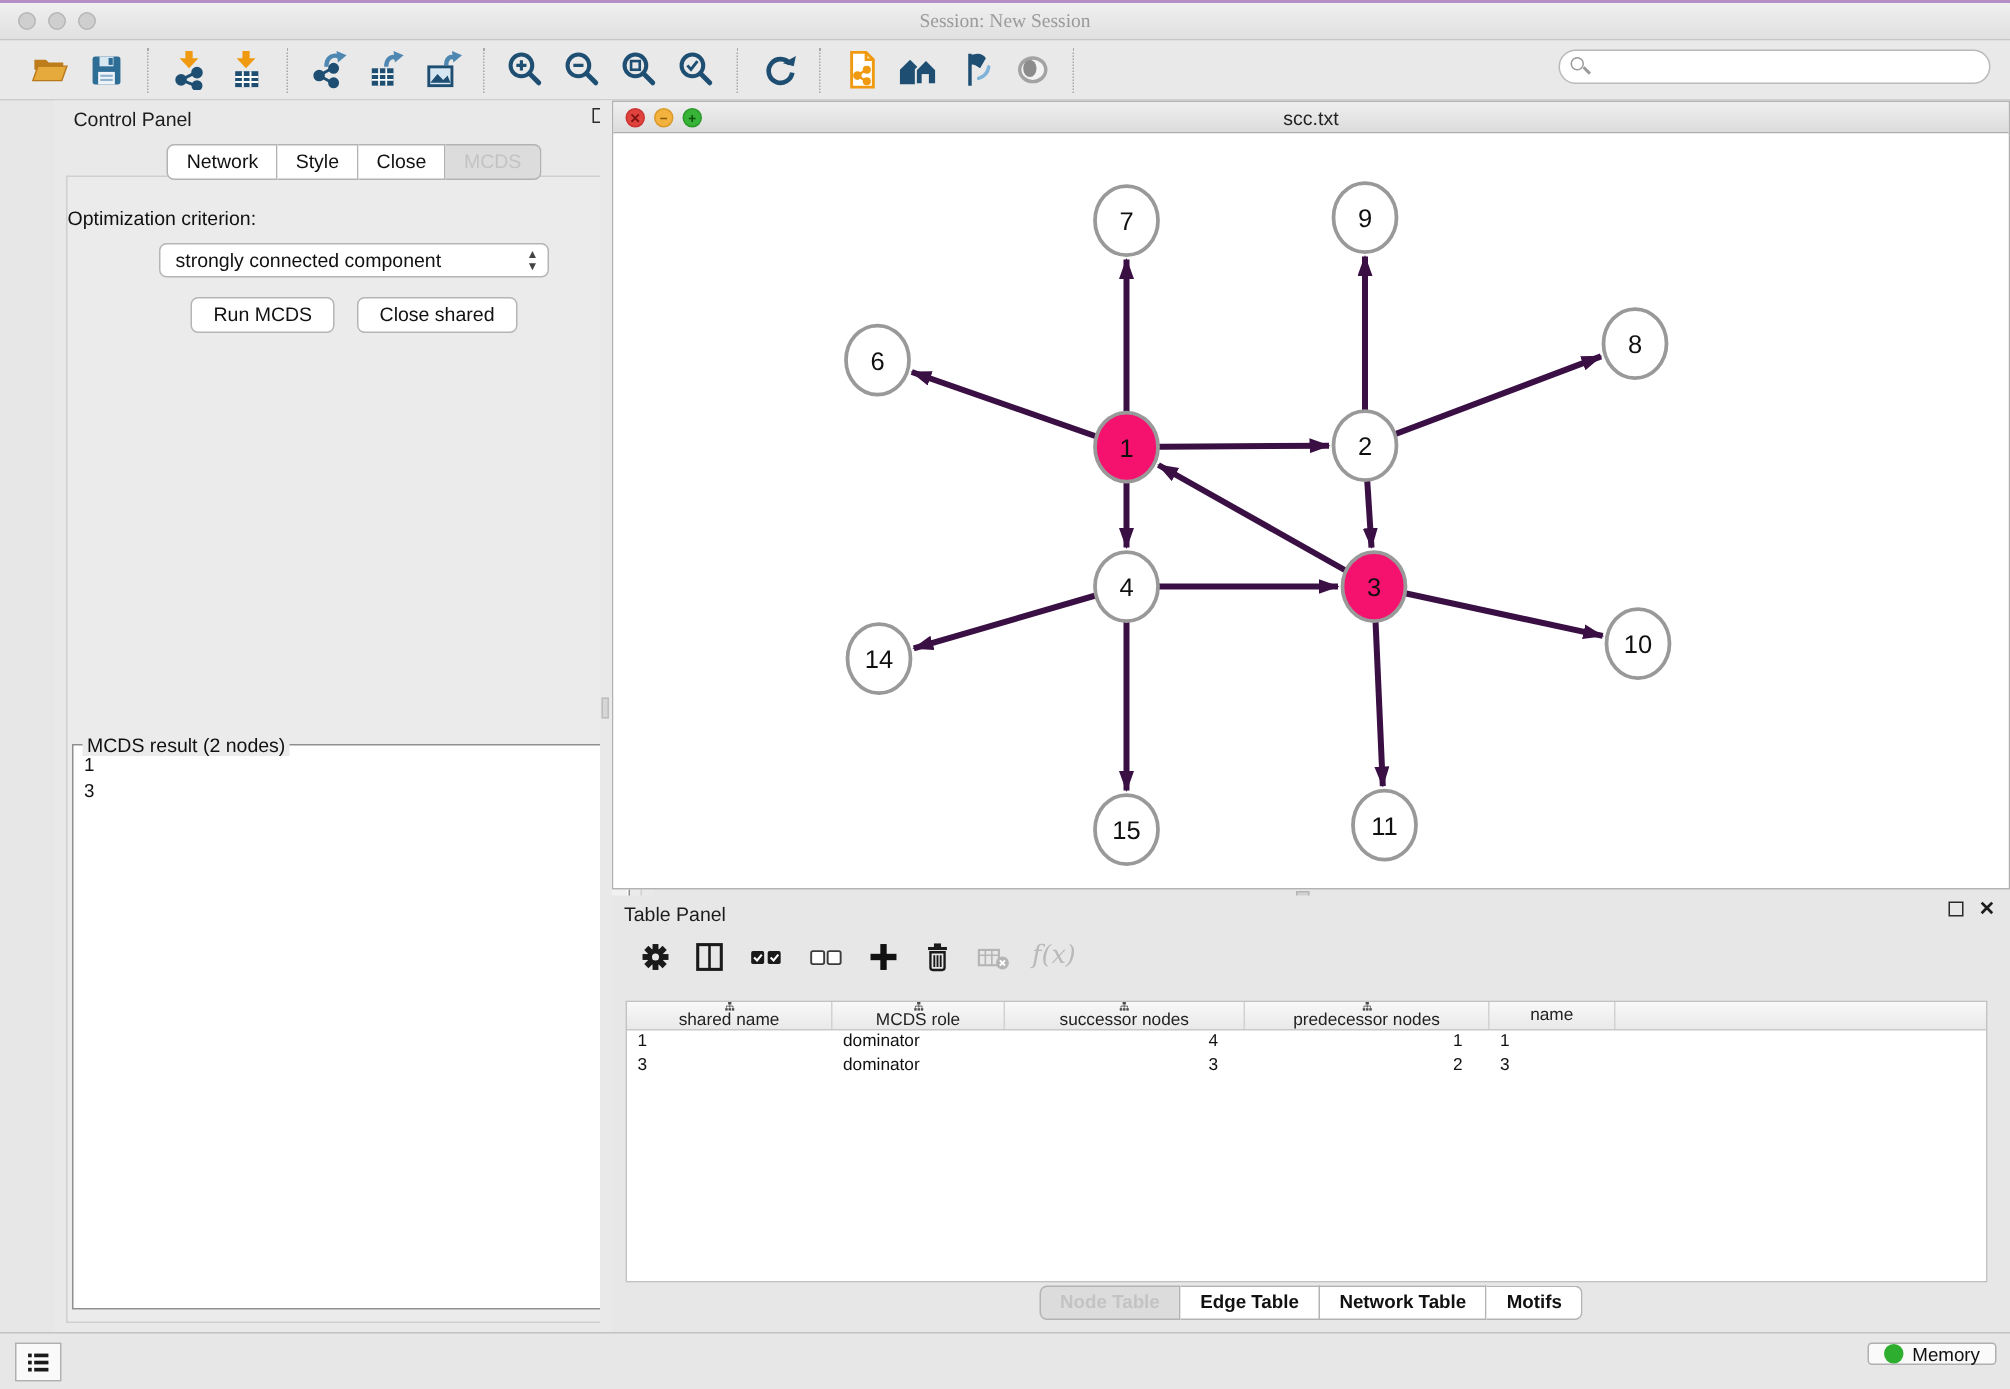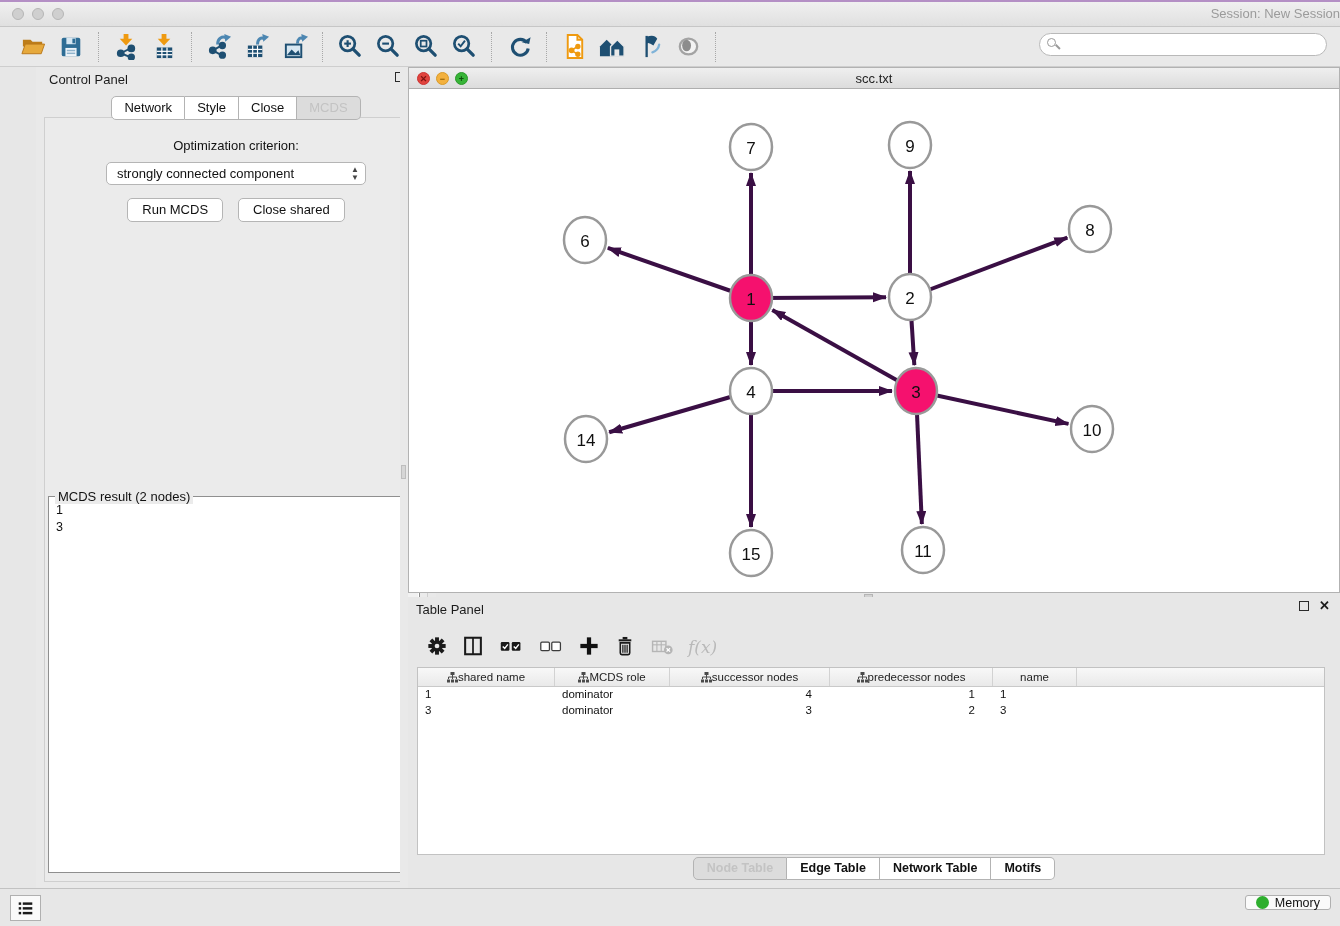--- a/index.html
+++ b/index.html
@@ -6,22 +6,22 @@
   html,body { width:1340px; height:926px; }
   body { font-family:"Liberation Sans", sans-serif; background:#e7e7e7; }
   .app { position:relative; width:1340px; height:926px; overflow:hidden; background:#e7e7e7; }
 
   
   .titlebar { position:absolute; top:0; left:0; right:0; height:27px;
     background:linear-gradient(#f1f1f1,#e0e0e0); border-bottom:1px solid #c6c6c6; }
   .titlebar .purple-edge { position:absolute; top:0; left:0; right:0; height:2px; background:#b48fc5; }
   .traffic { position:absolute; top:8px; left:12px; display:flex; gap:8px; }
   .traffic .dot { width:12px; height:12px; border-radius:50%; background:#cfcfcf; border:1px solid #b6b6b6; }
-  .titlebar .title { position:absolute; left:0; right:0; top:6px; text-align:right;
-    font-size:13px; color:#9b9b9b; }
+  .titlebar .title { position:absolute; left:0; right:0; top:6px; text-align:center;
+    font-size:13px; color:#9b9b9b;font-family:Liberation Serif, serif; }
 
   
   .toolbar { position:absolute; top:27px; left:0; right:0; height:40px; background:#e9e9e9;
     border-bottom:1px solid #cecece; display:flex; align-items:center; padding-left:6px; }
   .tb-group { display:flex; align-items:center; height:30px; padding:0 8px; border-right:1px dotted #a8a8a8; }
   .tb-group:last-of-type { border-right:none; }
   .tb-btn { width:38px; height:32px; display:flex; align-items:center; justify-content:center; cursor:pointer; }
   .search-wrap { position:absolute; right:13px; top:6px; }
   .search-wrap input { width:288px; height:23px; border:1px solid #b9b9b9; border-radius:12px;
     background:#fff; padding:0 8px 0 26px; font-size:12px; outline:none; }
@@ -37,21 +37,21 @@
   .float-ico { width:10px; height:10px; border:1.6px solid #2a2a2a; display:inline-block; }
   .close-ico { font-size:13px; font-weight:bold; color:#1c1c1c; line-height:10px; }
   .cp-tabs { position:absolute; top:29px; left:0; right:0; display:flex; justify-content:center; z-index:2; }
   .tab { padding:3px 12px 4px; font-size:13px; background:#fff; border:1px solid #b3b3b3; border-left:none;
     color:#111; cursor:pointer; }
   .tab:first-child { border-left:1px solid #b3b3b3; border-radius:5px 0 0 5px; }
   .tab:last-child { border-radius:0 5px 5px 0; }
   .tab.pressed { background:#dcdcdc; color:#c3c3c3; }
   .cp-body { position:absolute; left:8px; right:8px; top:50px; bottom:6px; background:#ebebeb;
     border:1px solid #cfcfcf; }
-  .opt-label { margin-top:20px; text-align:center; font-size:13px; color:#111; }
+  .opt-label { margin-top:20px; text-align:left; font-size:13px; color:#111; }
   .criterion { position:relative; width:260px; height:23px; margin:9px auto 0; background:#fff;
     border:1px solid #b5b5b5; border-radius:5px; font-size:13px; color:#111;
     display:flex; align-items:center; padding-left:10px; cursor:pointer; }
   .stepper { position:absolute; right:6px; top:3px; font-size:8px; color:#444; line-height:8px; text-align:center; }
   .cp-buttons { display:flex; justify-content:center; gap:15px; margin-top:13px; }
   .mac-btn { background:#fff; border:1px solid #b5b5b5; border-radius:5px; padding:3px 14px 4px;
     font-size:13px; color:#111; cursor:pointer; font-family:"Liberation Sans",sans-serif; }
   .result-box { position:absolute; left:3px; right:7px; top:378px; bottom:8px; border:1px solid #8f8f8f;
     background:#fff; }
   .result-legend { position:absolute; top:-8px; left:6px; background:#ebebeb; padding:0 3px;
@@ -77,29 +77,29 @@
   .light.yellow { background:#f3b13e; color:#8a5a00; border:1px solid #d99a28; }
   .light.green { background:#37b437; color:#0d4f0d; border:1px solid #2a992a; }
   .net-title { text-align:center; font-size:13px; color:#222; padding-top:3px; }
   .net-canvas { position:relative; width:100%; height:503px; background:#fff; overflow:hidden; }
   .h-grip { position:absolute; top:527px; left:456px; width:9px; height:5px; background:#d2d2d2; border:1px solid #b5b5b5; }
 
   
   .table-panel { position:absolute; top:530px; left:0; right:0; bottom:0; background:#e7e7e7; }
   .tp-header { position:relative; height:24px; }
   .tp-title { position:absolute; left:8px; top:5px; font-size:13px; color:#1c1c1c; }
-  .tp-toolbar { display:flex; align-items:flex-end; gap:14px; padding:6px 0 6px 18px; height:42px; }
+  .tp-toolbar { display:flex; align-items:flex-start; gap:14px; padding:6px 0 6px 18px; height:42px; }
   .tp-btn { display:flex; align-items:center; justify-content:center; cursor:pointer; }
   .fx-label { font-family:"DejaVu Serif", serif; font-style:italic; font-size:17px; color:#b9b9b9; }
   .tp-table { position:absolute; left:9px; right:15px; top:70px; height:188px; background:#fff;
     border:1px solid #c2c2c2; overflow:hidden; }
   .tp-head-row { display:flex; height:19px; background:linear-gradient(#f8f8f8,#e9e9e9);
     border-bottom:1px solid #c9c9c9; }
   .tp-head-cell { display:flex; align-items:center; justify-content:center; gap:0; font-size:11.5px;
-    color:#222; border-right:1px solid #d2d2d2; height:100%; cursor:pointer; }
+    color:#222; border-right:1px solid #d2d2d2; height:100%; cursor:pointer;flex-direction:column; }
   .tp-row { display:flex; height:16px; }
   .tp-cell { font-size:11.5px; color:#111; padding:1px 7px; white-space:nowrap; overflow:hidden; cursor:default; }
   .tp-tabs { position:absolute; left:0; right:0; bottom:8px; display:flex; justify-content:center; }
 
   
   .statusbar { position:absolute; bottom:0; left:0; right:0; height:38px; background:#e7e7e7;
     border-top:1px solid #c2c2c2; }
   .sb-left-btn { position:absolute; left:10px; top:6px; width:31px; height:26px; background:#fafafa;
     border:1px solid #b0b0b0; display:flex; align-items:center; justify-content:center; cursor:pointer; }
   .memory-btn { position:absolute; right:9px; top:6px; height:15px; background:#fafafa;

